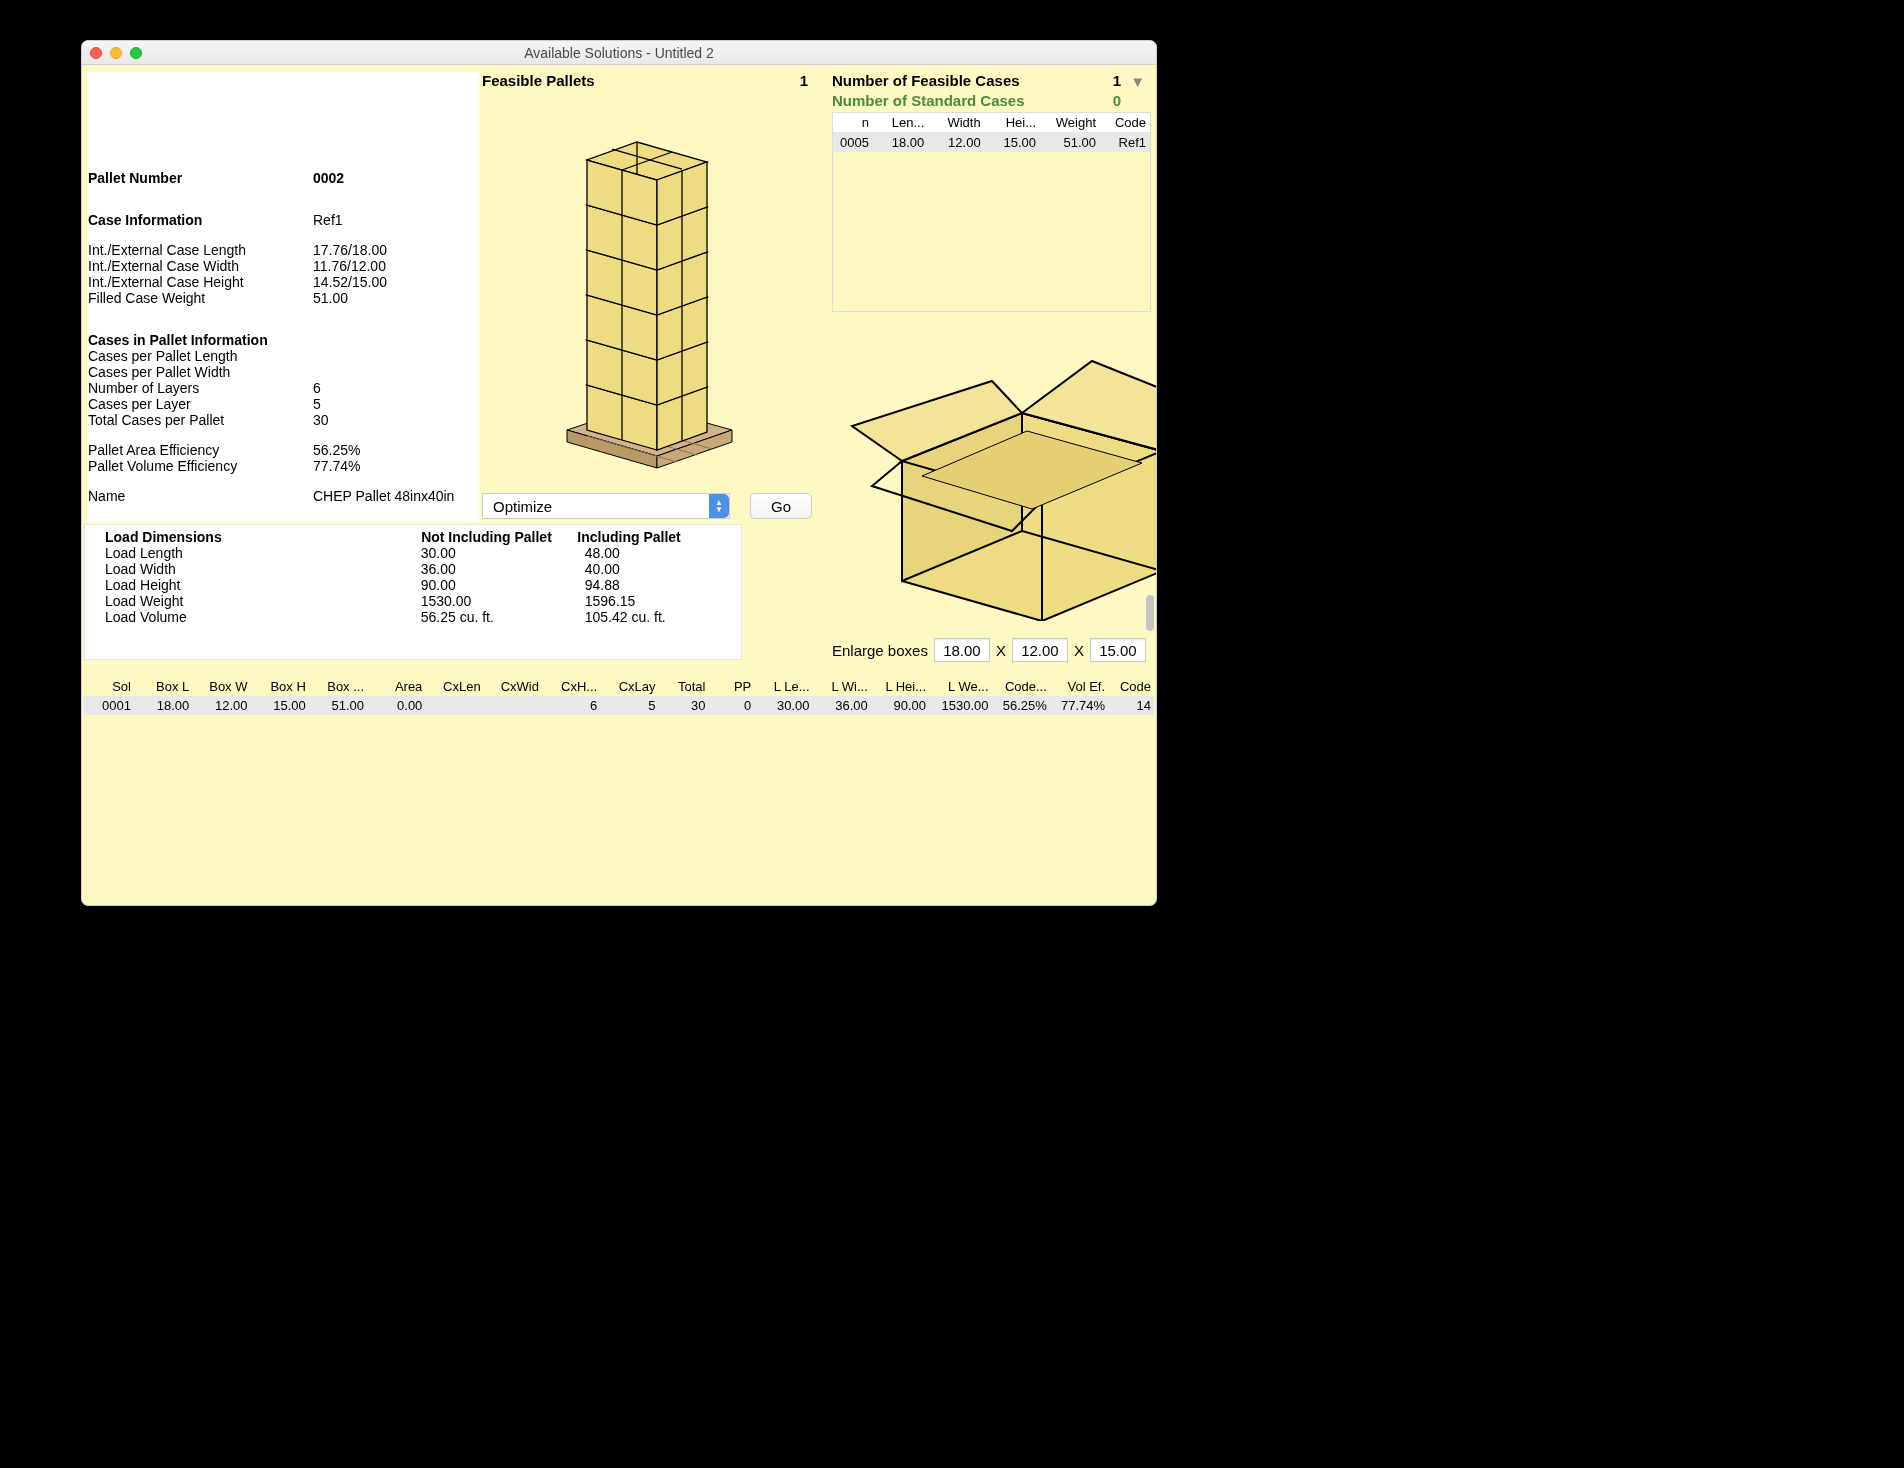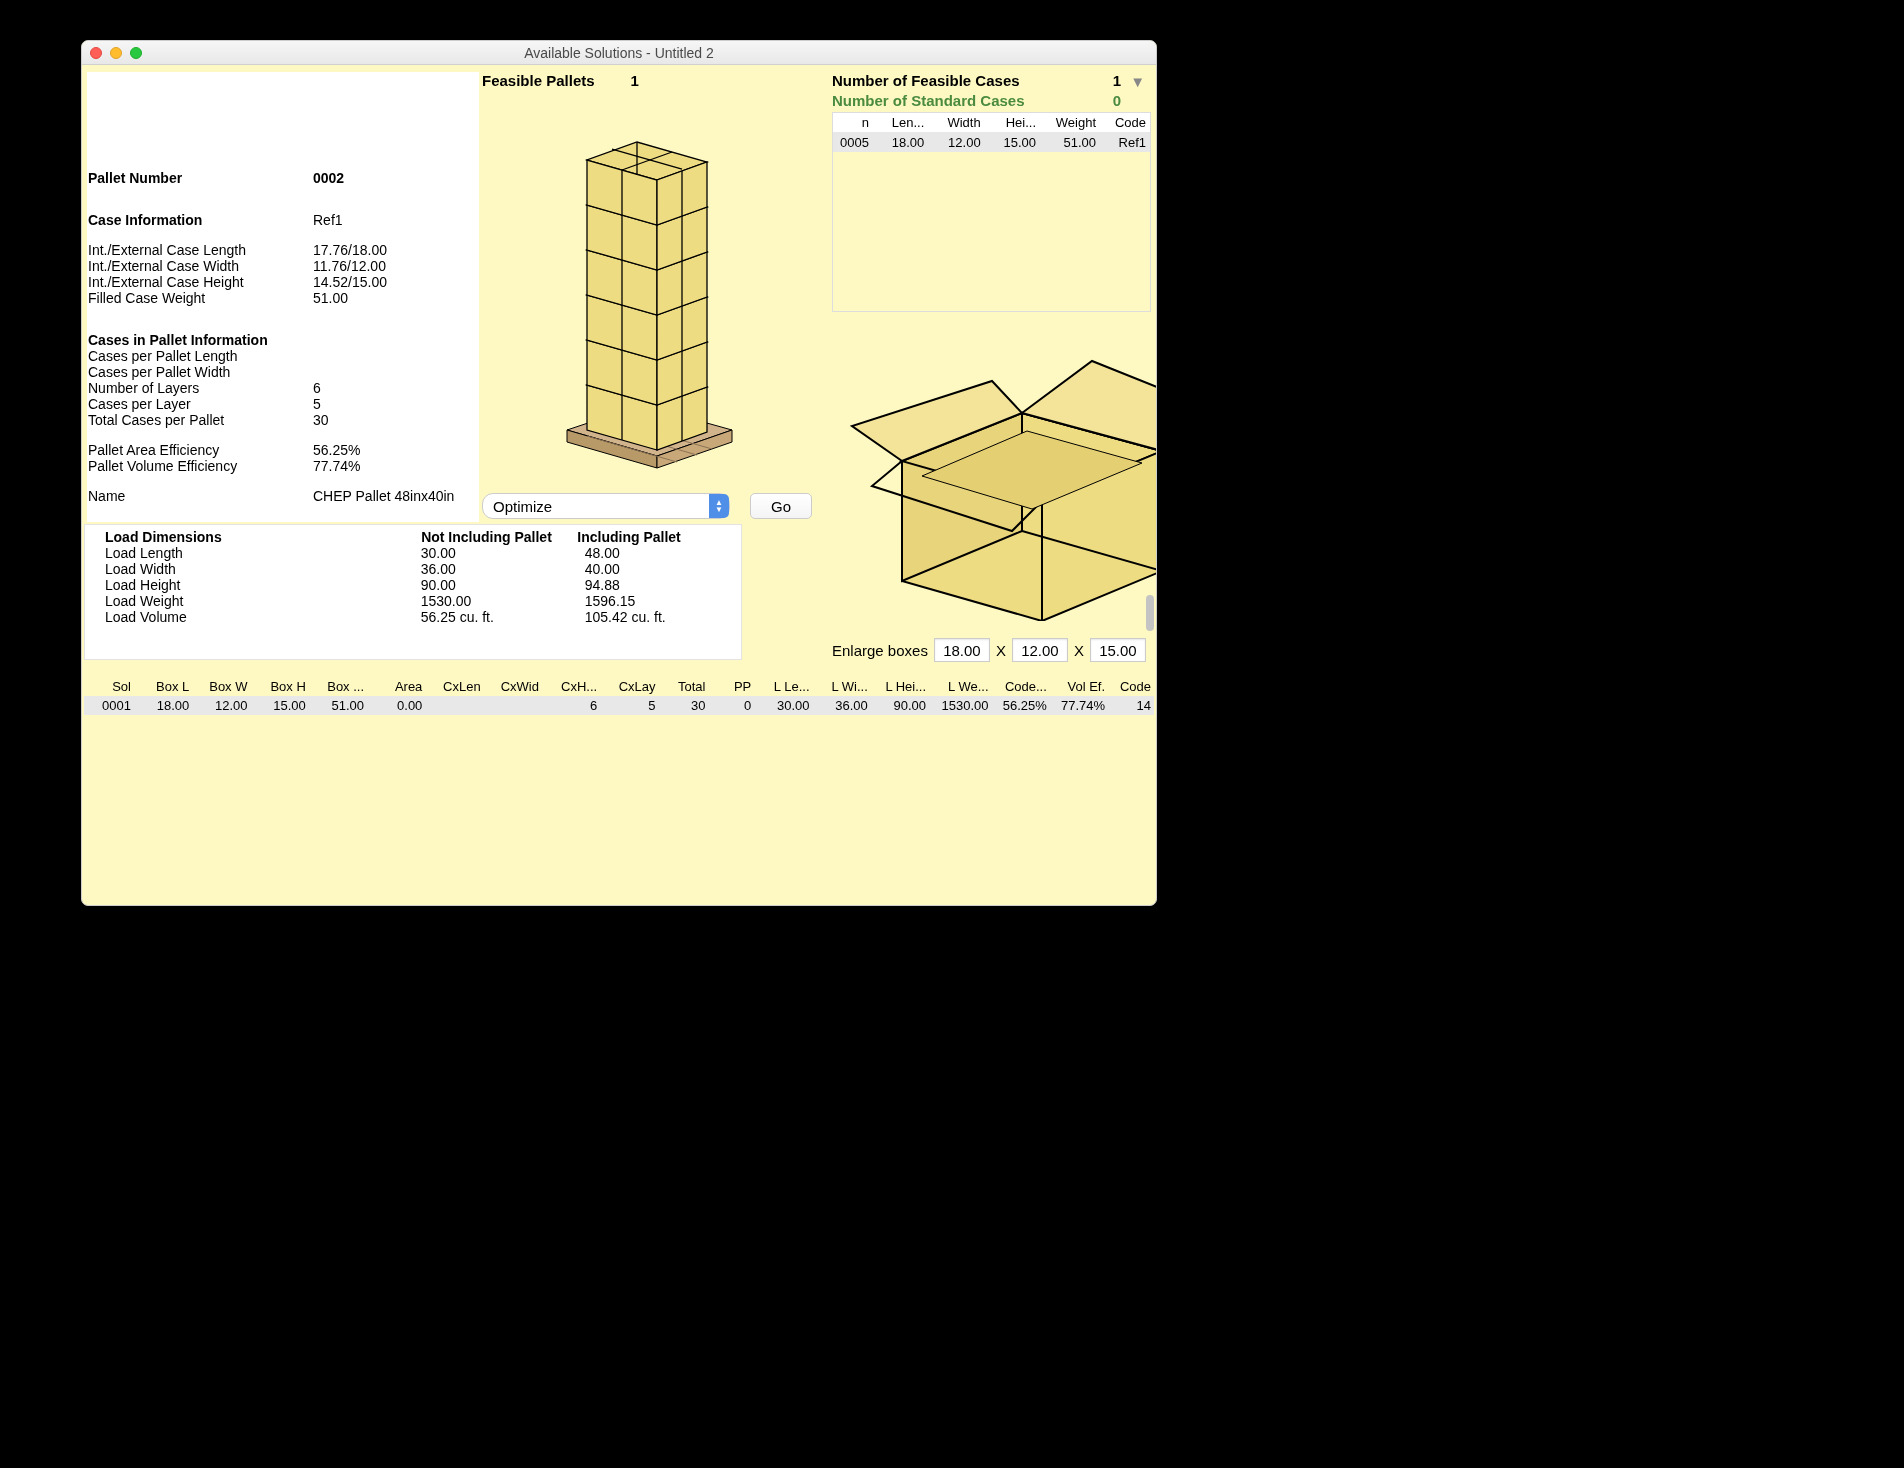--- a/index.html
+++ b/index.html
@@ -66,36 +66,36 @@
   .loadpane .hrow { display: flex; font-weight: bold; }
   .loadpane .drow { display: flex; gap: 16px; }
   .loadpane .c1 { width: 330px; }
   .loadpane .c2 { width: 163px; }
   .loadpane .c3 { width: 150px; }
   .midpane {
     position: absolute;
     left: 400px; top: 7px;
     width: 330px;
   }
-  .hdrrow { display: flex; font-weight: bold; padding: 0 4px 3px 0; font-size: 15px; gap: 36px;}
+  .hdrrow { display: flex; justify-content: space-between; font-weight: bold; padding: 0 4px 3px 0; font-size: 15px; gap: 36px;}
   .palletviz {
     width: 330px; height: 395px;
     display:flex; align-items:center; justify-content:center;
   }
   .selectrow {
     position: absolute;
     left: 400px; top: 428px;
     width: 330px; height: 30px;
     display: flex; gap: 20px;
   }
   .macselect {
     flex: 1;
     height: 26px;
     border: 1px solid #ccc;
-    border-radius: 11px;
+    border-radius: 0;
     background: #fff;
     display: flex;
     align-items: center;
     padding-left: 10px;
     font-size: 15px;
     position: relative;
   }
   .macselect .arrows {
     position: absolute; right: 0; top: 0; bottom: 0; width: 20px;
     background: #4f8fe8;

